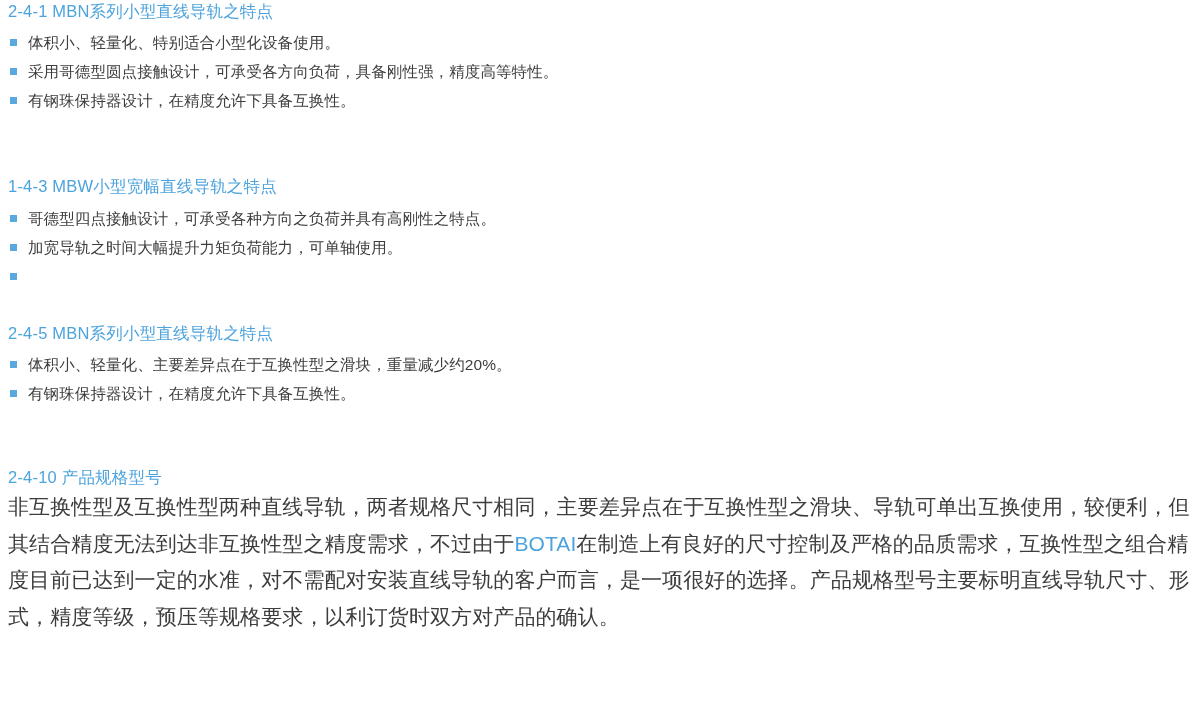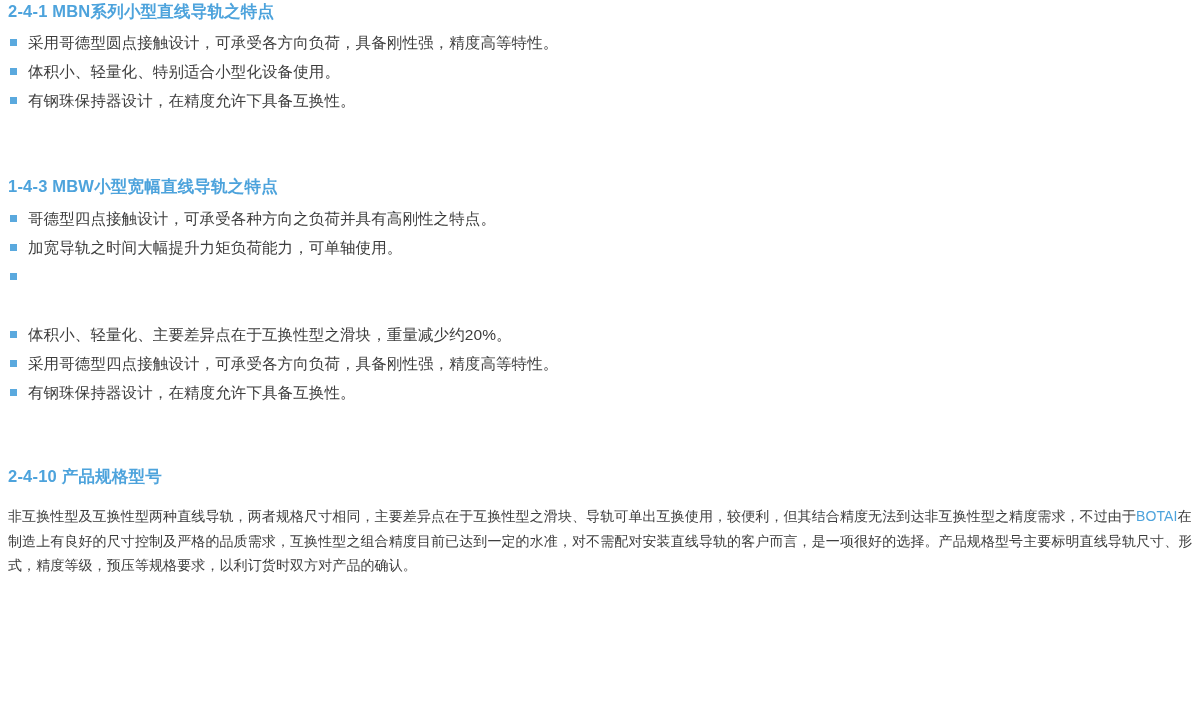--- a/index.html
+++ b/index.html
@@ -20,21 +20,21 @@
     height: 711px;
     padding: 0;
     box-sizing: border-box;
   }
   .section {
     padding-left: 8px;
   }
   .section-title {
     color: #4da3dc;
     font-size: 16.5px;
-    font-weight: 700;
+    font-weight: 400;
     letter-spacing: 0.2px;
     margin: 0 0 7px 0;
     line-height: 1.4;
   }
   .bullet-list {
     list-style: none;
     margin: 0;
     padding: 0;
   }
   .bullet-item {
@@ -52,49 +52,49 @@
     top: 9px;
     width: 7px;
     height: 7px;
     background: #5aa9de;
     display: block;
   }
   .spacer-1 { height: 58px; }
   .spacer-2 { height: 58px; }
   .spacer-3 { height: 56px; }
   .para {
-    font-size: 14px;
+    font-size: 21px;
     line-height: 1.74;
     color: #3d3d3d;
     margin: 0;
     letter-spacing: 0.1px;
     padding-left: 0px;
   }
   .brand {
     color: #4da3dc;
   }
   .sec-4-title {
-    margin-bottom: 16px;
+    margin-bottom: 0;
   }
 </style>
 </head>
 <body>
 
 <div class="page">
 
   <div class="section">
     <h2 class="section-title">2-4-1 MBN系列小型直线导轨之特点</h2>
     <ul class="bullet-list">
       <li class="bullet-item">
         <span class="marker"></span>
-        <span>采用哥德型圆点接触设计，可承受各方向负荷，具备刚性强，精度高等特性。</span>
+        <span>体积小、轻量化、特别适合小型化设备使用。</span>
       </li>
       <li class="bullet-item">
         <span class="marker"></span>
-        <span>体积小、轻量化、特别适合小型化设备使用。</span>
+        <span>采用哥德型圆点接触设计，可承受各方向负荷，具备刚性强，精度高等特性。</span>
       </li>
       <li class="bullet-item">
         <span class="marker"></span>
         <span>有钢珠保持器设计，在精度允许下具备互换性。</span>
       </li>
     </ul>
   </div>
 
   <div class="spacer-1"></div>
 
@@ -111,28 +111,25 @@
       </li>
       <li class="bullet-item">
         <span class="marker"></span>
       </li>
     </ul>
   </div>
 
   <div class="spacer-2"></div>
 
   <div class="section">
+    <h2 class="section-title">2-4-5 MBN系列小型直线导轨之特点</h2>
     <ul class="bullet-list">
       <li class="bullet-item">
         <span class="marker"></span>
         <span>体积小、轻量化、主要差异点在于互换性型之滑块，重量减少约20%。</span>
-      </li>
-      <li class="bullet-item">
-        <span class="marker"></span>
-        <span>采用哥德型四点接触设计，可承受各方向负荷，具备刚性强，精度高等特性。</span>
       </li>
       <li class="bullet-item">
         <span class="marker"></span>
         <span>有钢珠保持器设计，在精度允许下具备互换性。</span>
       </li>
     </ul>
   </div>
 
   <div class="spacer-3"></div>
 

